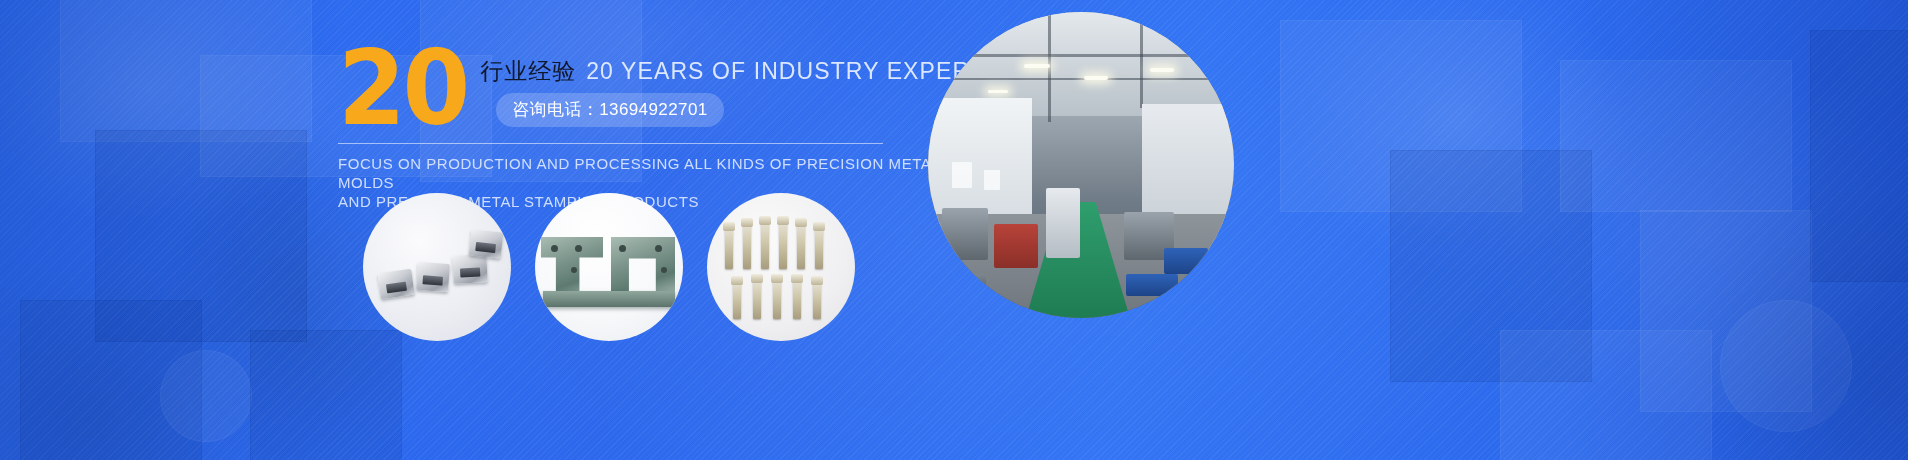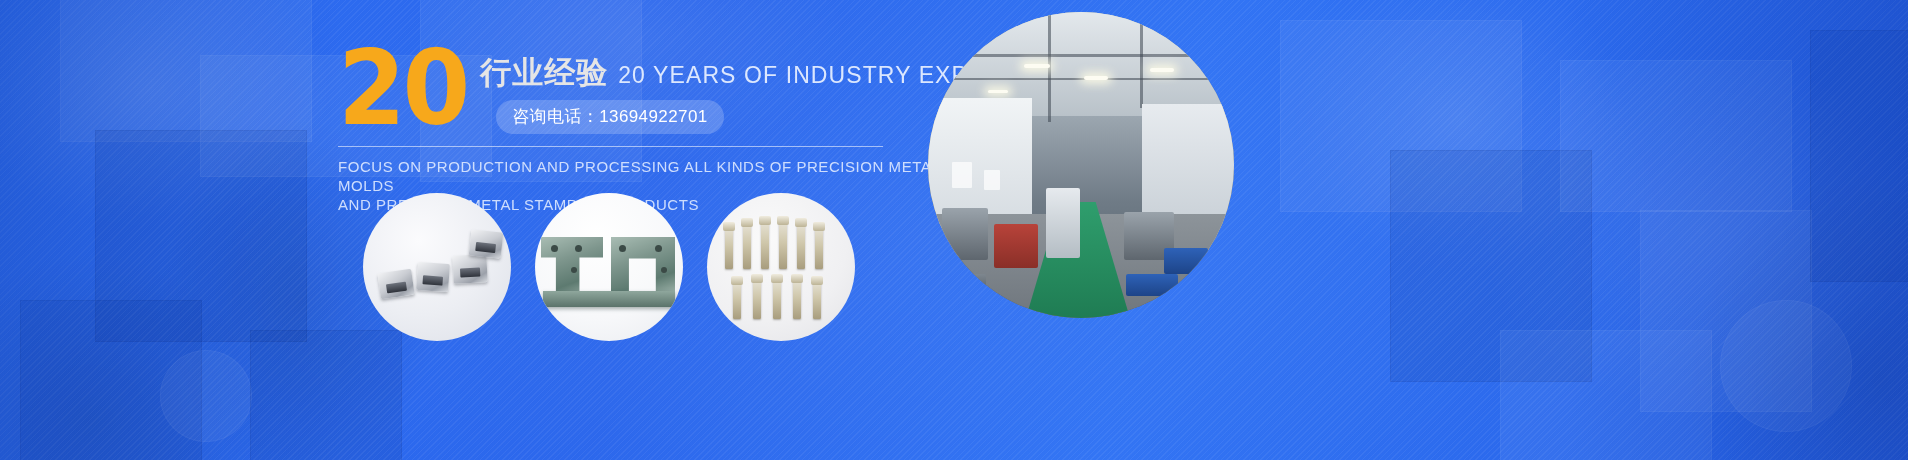--- a/index.html
+++ b/index.html
@@ -60,21 +60,21 @@
 
   
   .text-block {
     position: absolute;
     left: 338px;
     top: 44px;
     width: 720px;
   }
   .headline-row {
     display: flex;
-    align-items: flex-start;
+    align-items: center;
   }
   .big-number {
     font-family: "DejaVu Sans", sans-serif;
     font-weight: 700;
     font-size: 104px;
     line-height: 0.82;
     letter-spacing: -3px;
     color: #F7A81B;
     margin-top: 2px;
     font-stretch: condensed;
@@ -85,23 +85,23 @@
     margin-left: 18px;
     padding-top: 8px;
   }
   .line-1 {
     display: flex;
     align-items: baseline;
     white-space: nowrap;
   }
   .cn-small {
     font-family: "DejaVu Sans", sans-serif;
-    font-size: 31px;
-    font-weight: 700;
-    color: #e5e5e5;
+    font-size: 23px;
+    font-weight: 400;
+    color: #0f172a;
     letter-spacing: 1px;
   }
   .en-small {
     font-size: 23px;
     color: #e5eeff;
     letter-spacing: 1.1px;
     margin-left: 10px;
     font-weight: 400;
     opacity: .95;
   }

